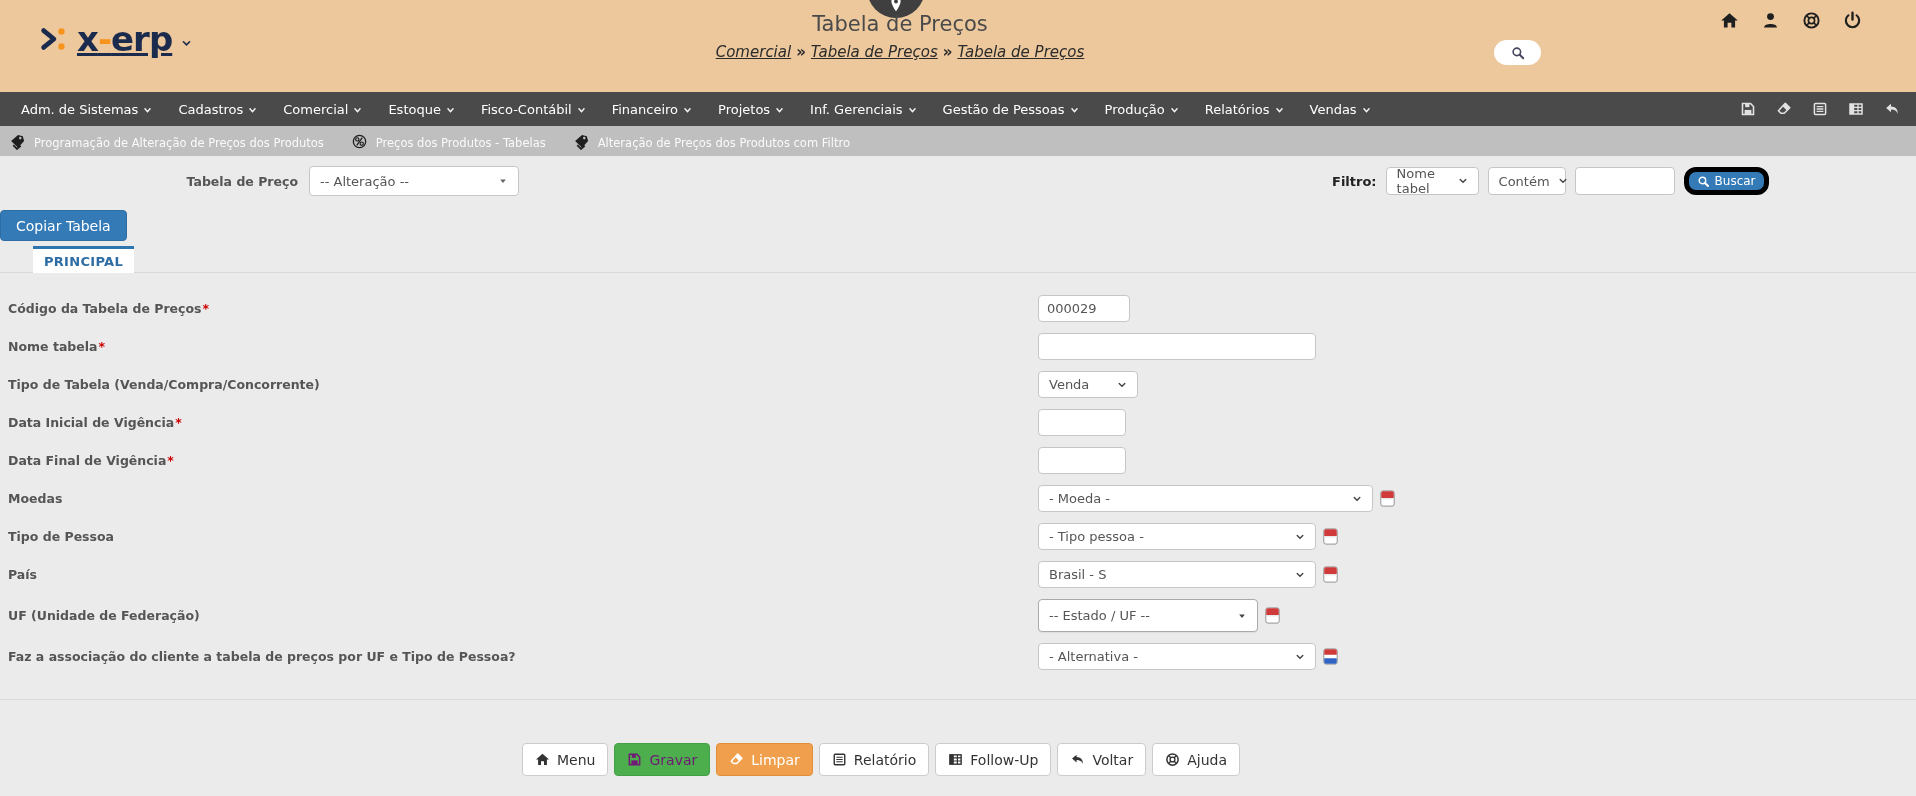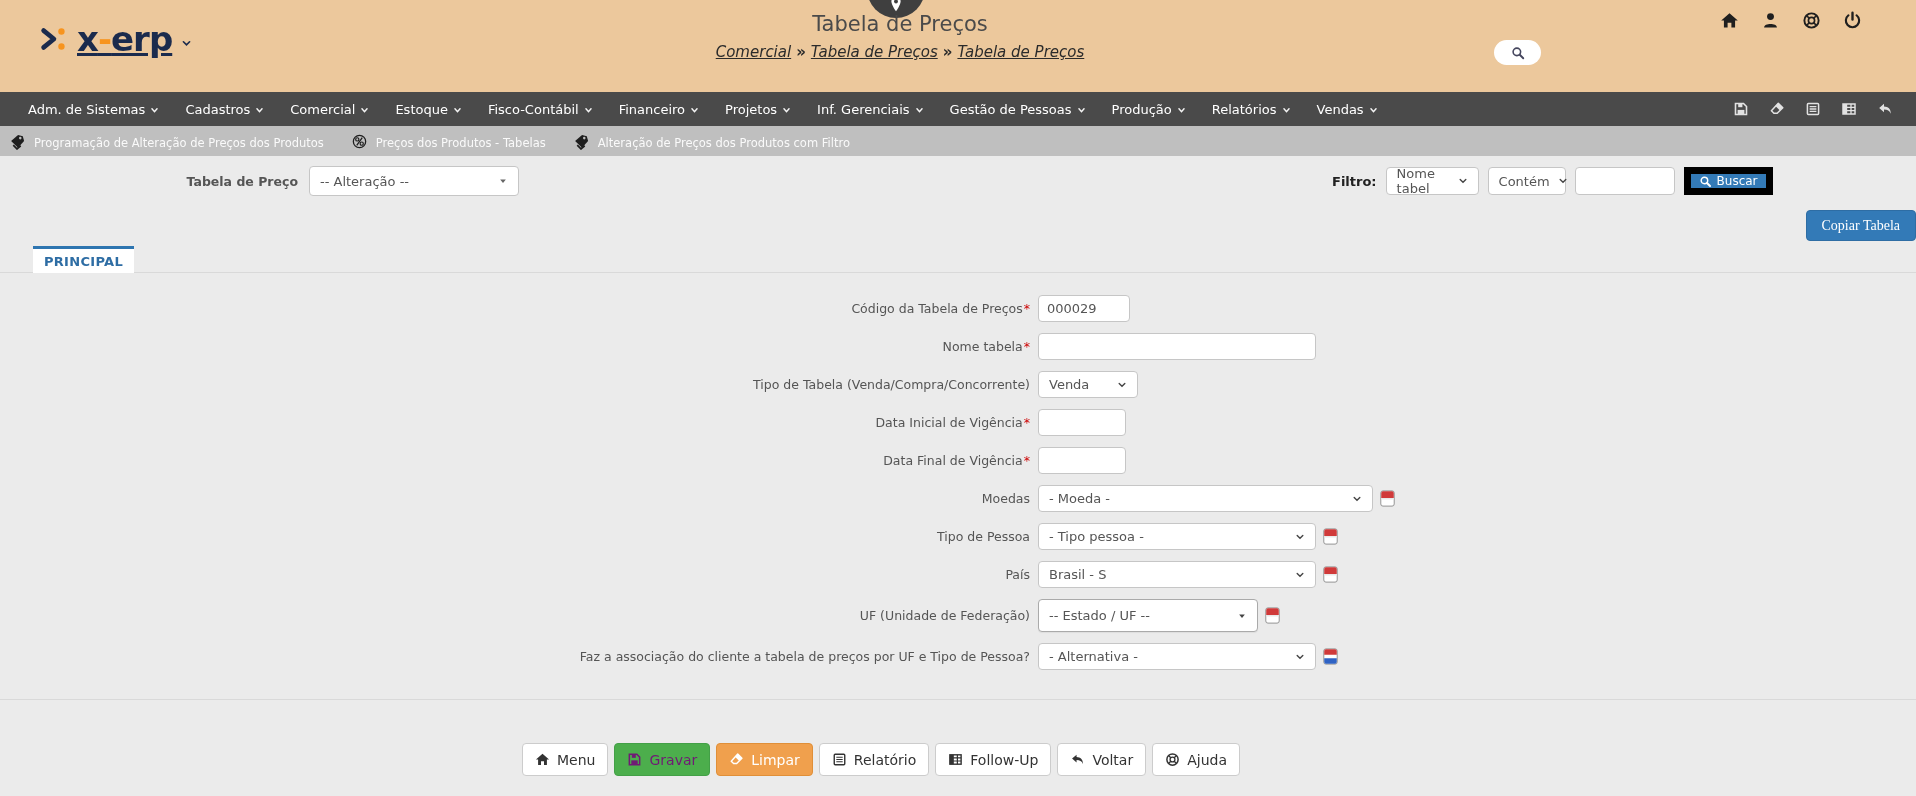--- a/index.html
+++ b/index.html
@@ -24,21 +24,21 @@
   .breadcrumb { margin-top: 7px; font-size: 15px; font-style: italic; color: #2b2b2b; }
   .breadcrumb a { color: #2b2b2b; text-decoration: underline; cursor: pointer; }
   .breadcrumb .sep { font-style: normal; font-weight: bold; margin: 0 5px; }
   .header-icons { position: absolute; left: 1720px; top: 11px; display: flex; gap: 22px; color: #1f1f1f; }
   .header-icons .icon { width: 19px; height: 19px; cursor: pointer; }
   .search-pill { position: absolute; left: 1494px; top: 40px; width: 47px; height: 25px; background: #fff;
     border-radius: 13px; display: flex; align-items: center; justify-content: center; cursor: pointer; color: #45465e; }
   .search-pill .icon { width: 14px; height: 14px; }
 
   
-  .menubar { height: 34px; background: #4a4a4a; display: flex; align-items: center; padding: 0 15px; }
+  .menubar { height: 34px; background: #4a4a4a; display: flex; align-items: center; padding: 0 8px; }
   .menu-items { display: flex; flex: 1; align-items: center; }
   .menu-item { display: flex; align-items: center; gap: 5px; padding: 0 13px; font-size: 13px; color: #fff; cursor: pointer; height: 34px; }
   .menu-item .icon { width: 9px; height: 9px; opacity: .95; margin-top: 3px; }
   .menu-actions { display: flex; align-items: center; gap: 20px; color: #e2e2e2; padding-right: 8px; }
   .menu-actions .icon { width: 16px; height: 16px; cursor: pointer; }
 
   
   .quickbar { height: 30px; background: #bfbfbf; display: flex; align-items: center; padding: 0 9px; gap: 27px; }
   .quicklink { display: flex; align-items: flex-end; gap: 8px; font-size: 11.5px; color: #fafafa; cursor: pointer; }
   .quicklink .icon { width: 17px; height: 17px; color: #1e1e1e; }
@@ -49,39 +49,39 @@
   .filter-label { width: 138px; text-align: right; font-size: 12.5px; font-weight: bold; color: #555; }
   .selbox { background: #fff; border: 1px solid #c6c6c6; border-radius: 4px; height: 30px; display: flex;
     align-items: center; justify-content: space-between; padding: 0 10px; font-size: 13px; color: #555; cursor: pointer; }
   .selbox .icon { width: 10px; height: 10px; color: #444; margin-left: 8px; }
   .selbox.caret .icon { color: #666; }
   .filter-right { position: absolute; left: 1332px; top: 11px; display: flex; align-items: center; gap: 9px; }
   .filtro-label { font-size: 13px; font-weight: bold; color: #222; }
   .filter-right .selbox { height: 28px; }
   .filter-input { width: 100px; height: 28px; border: 1px solid #c6c6c6; border-radius: 4px; padding: 0 8px;
     font-size: 13px; color: #555; font-family: inherit; background: #fff; }
-  .btn-buscar { height: 28px; background: #337ab7; border: 7px solid #000000; color: #fff; border-radius: 0;
+  .btn-buscar { height: 28px; background: #337ab7; border: 5px solid #000000; color: #fff; border-radius: 12px;
     font-size: 12px; display: flex; align-items: center; gap: 5px; padding: 0 8px; cursor: pointer; font-family: inherit; }
   .btn-buscar .icon { width: 13px; height: 13px; }
 
   
-  .copy-row { height: 41px; display: flex; justify-content: flex-end; align-items: center; font-family: Liberation Serif, serif; }
+  .copy-row { height: 41px; display: flex; justify-content: flex-start; align-items: center; }
   .btn-copy { background: #337ab7; border: 1px solid #2e6da4; color: #fff; border-radius: 4px; height: 31px;
     padding: 0 15px; font-size: 14px; cursor: pointer; font-family: inherit; }
 
   
   .tabbar { padding-left: 33px; display: flex; border-bottom: 1px solid #d9d9d9; height: 27px; }
   .tab-active { width: 101px; background: #fff; border-top: 3px solid #2e75b0; color: #2e6da4; font-weight: bold;
     font-size: 13px; display: flex; align-items: center; justify-content: center; letter-spacing: .3px;
     cursor: pointer; margin-bottom: -1px; position: relative; z-index: 1; }
 
   
   .form-area { padding-top: 22px; }
   .frow { display: flex; align-items: center; margin-bottom: 11px; }
-  .flabel { width: 1030px; text-align: right; font-size: 12.5px; font-weight: normal; color: #555; }
+  .flabel { width: 1030px; text-align: left; font-size: 12.5px; font-weight: bold; color: #555; padding-left: 8px; }
   .req { color: #cc0000; margin-left: 1px; }
   .fcontrol { margin-left: 8px; display: flex; align-items: center; gap: 6px; }
   .txt { height: 27px; border: 1px solid #c6c6c6; border-radius: 4px; padding: 0 8px; font-size: 13px;
     color: #555; font-family: inherit; background: #fff; }
   .fsel { height: 27px; }
   .fsel2 { height: 33px; border-color: #aaa; box-shadow: 0 1px 1px rgba(0,0,0,.06); }
   .book { width: 17px; height: 19px; cursor: pointer; }
 
   
   .footer { border-top: 1px solid #d9d9d9; margin-top: 29px; height: 96px; display: flex;

